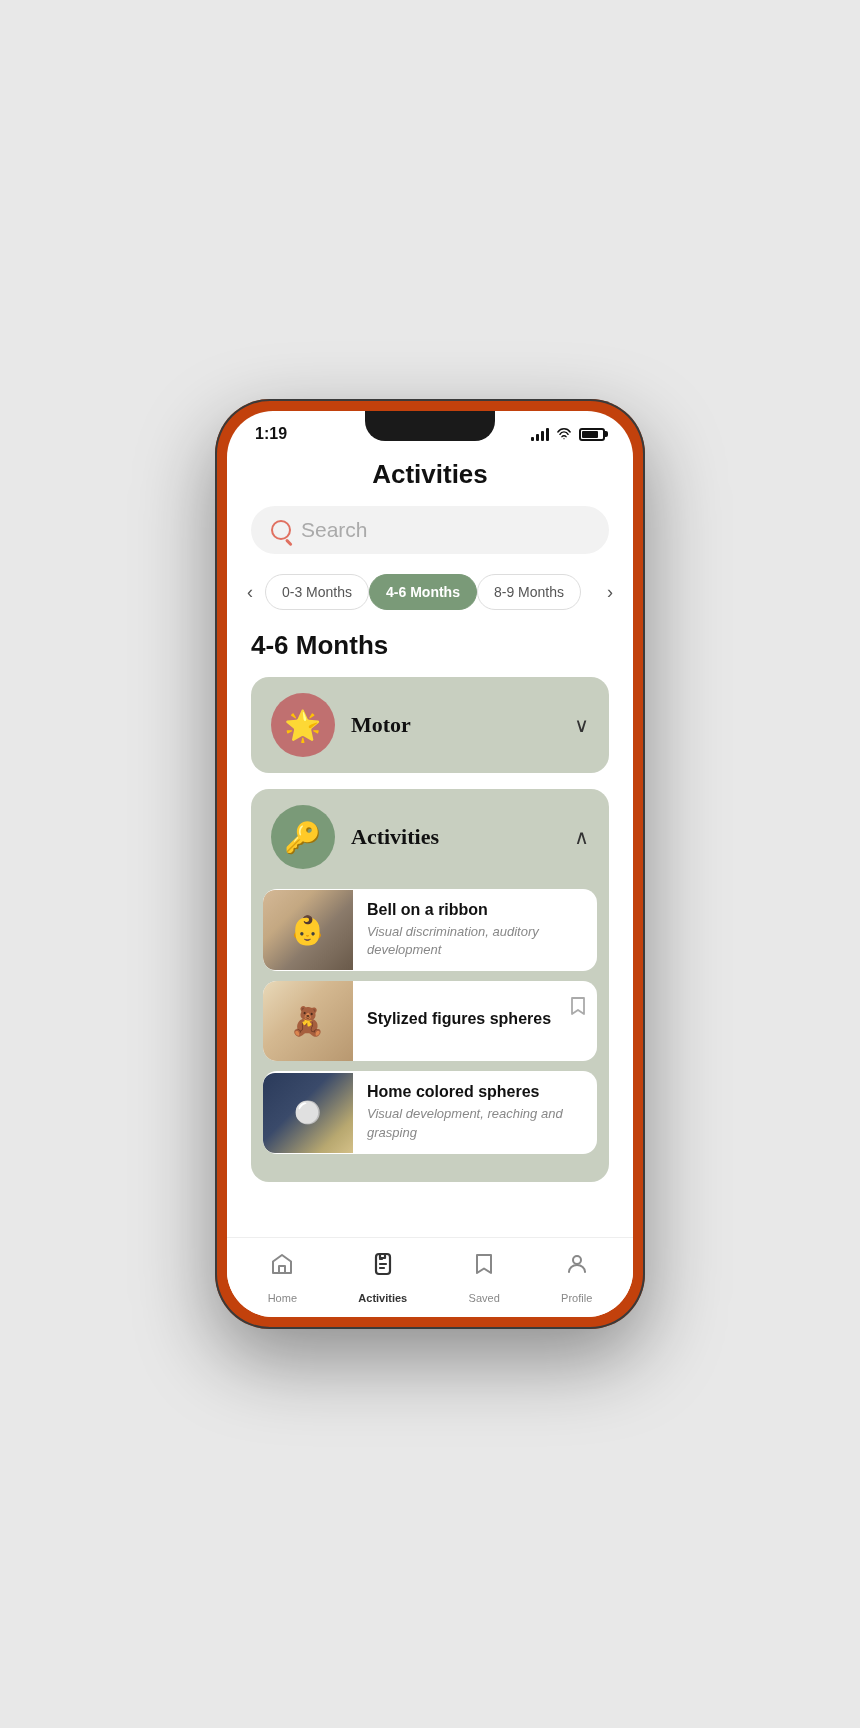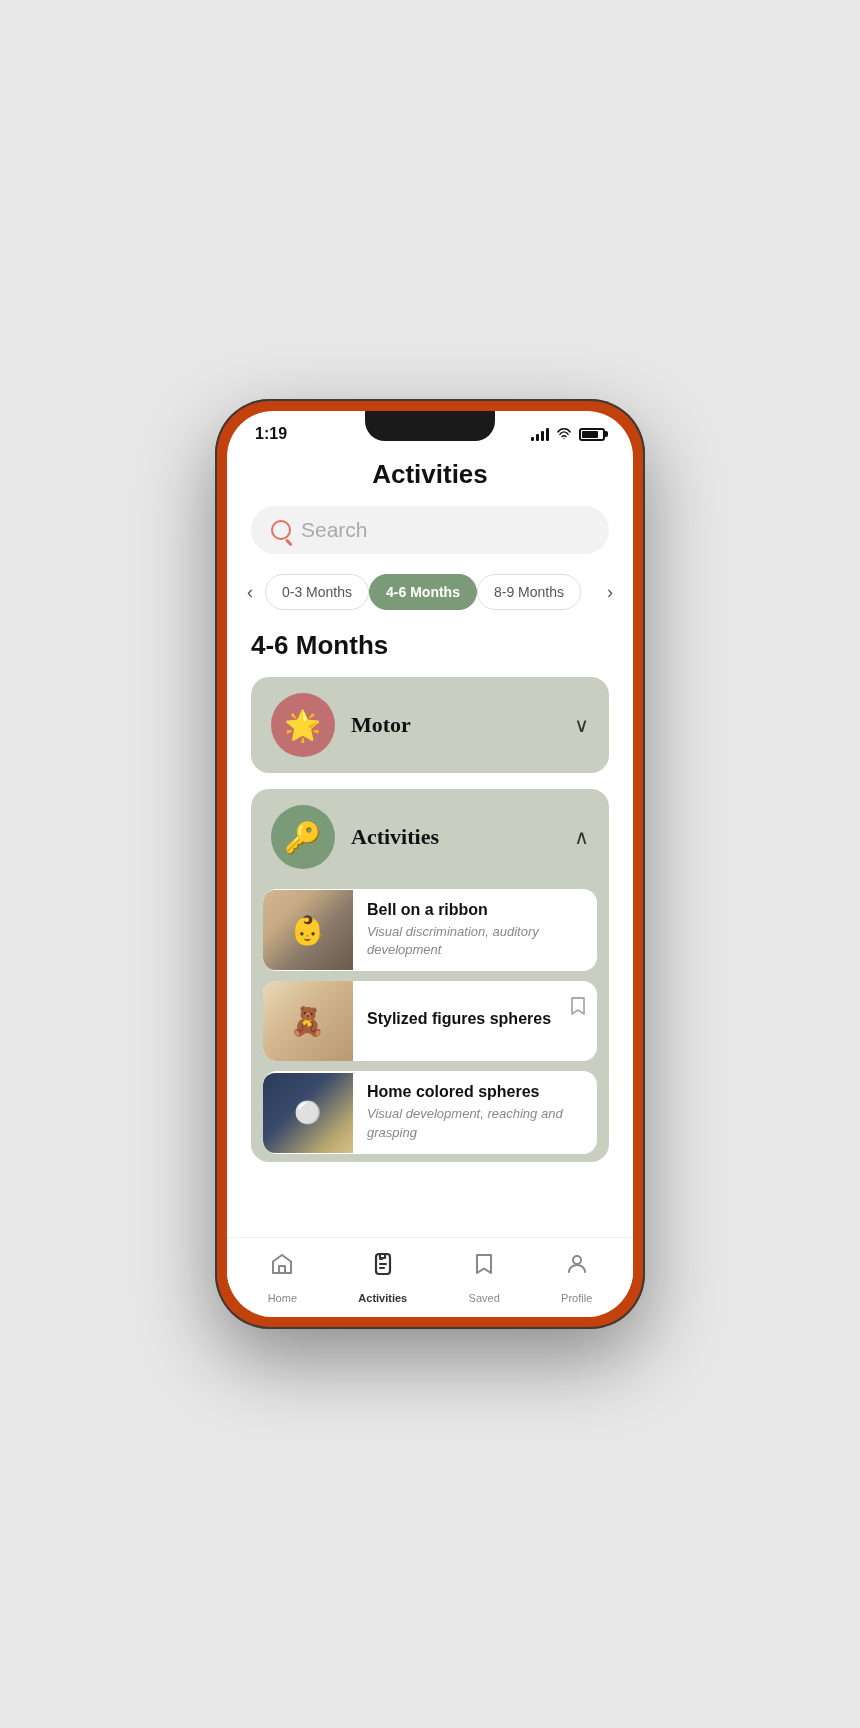--- a/index.html
+++ b/index.html
@@ -273,21 +273,21 @@
     }
 
     .chevron {
       font-size: 20px;
       color: #333;
       font-weight: 400;
     }
 
     
     .activity-list {
-      padding: 4px 12px 8px;
+      padding: 4px 12px 28px;
       display: flex;
       flex-direction: column;
       gap: 10px;
     }
 
     .activity-item {
       background: #fff;
       border-radius: 14px;
       display: flex;
       align-items: center;

